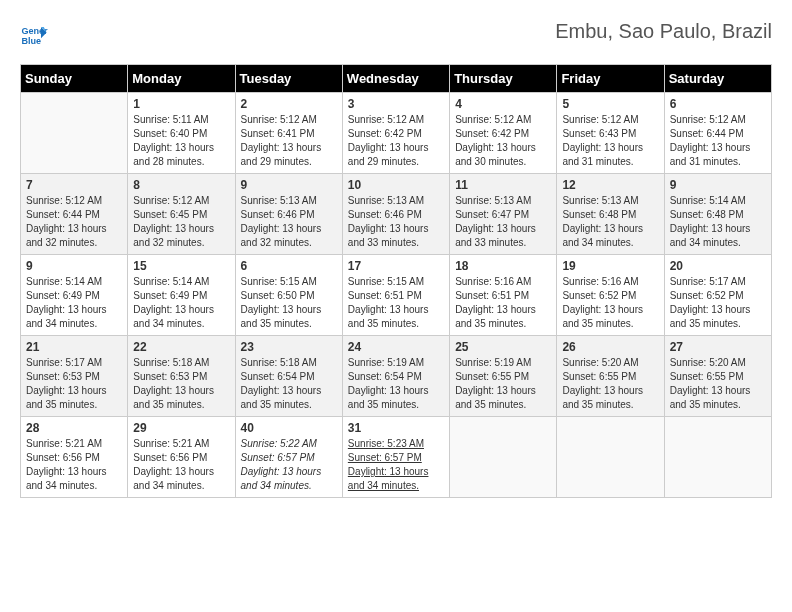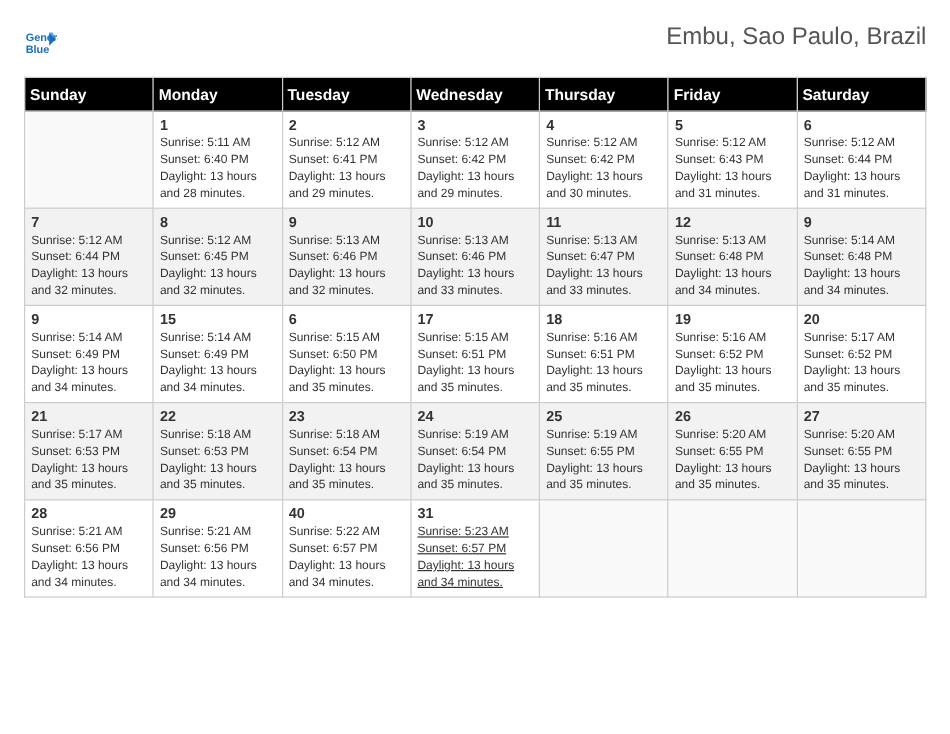--- a/index.html
+++ b/index.html
@@ -315,21 +315,21 @@
         </td>
         <td>
           <span class="day-num">29</span>
           <div class="day-info" style="white-space: pre-line;">Sunrise: 5:21 AM
 Sunset: 6:56 PM
 Daylight: 13 hours
 and 34 minutes.</div>
         </td>
         <td>
           <span class="day-num">40</span>
-          <div class="day-info" style="white-space: pre-line;">Sunrise: 5:22 AM
+          <div class="day-info" style="white-space: pre-line; font-style: italic;">Sunrise: 5:22 AM
 Sunset: 6:57 PM
 Daylight: 13 hours
 and 34 minutes.</div>
         </td>
         <td>
           <span class="day-num">31</span>
           <div class="day-info" style="white-space: pre-line; text-decoration: underline;">Sunrise: 5:23 AM
 Sunset: 6:57 PM
 Daylight: 13 hours
 and 34 minutes.</div>

